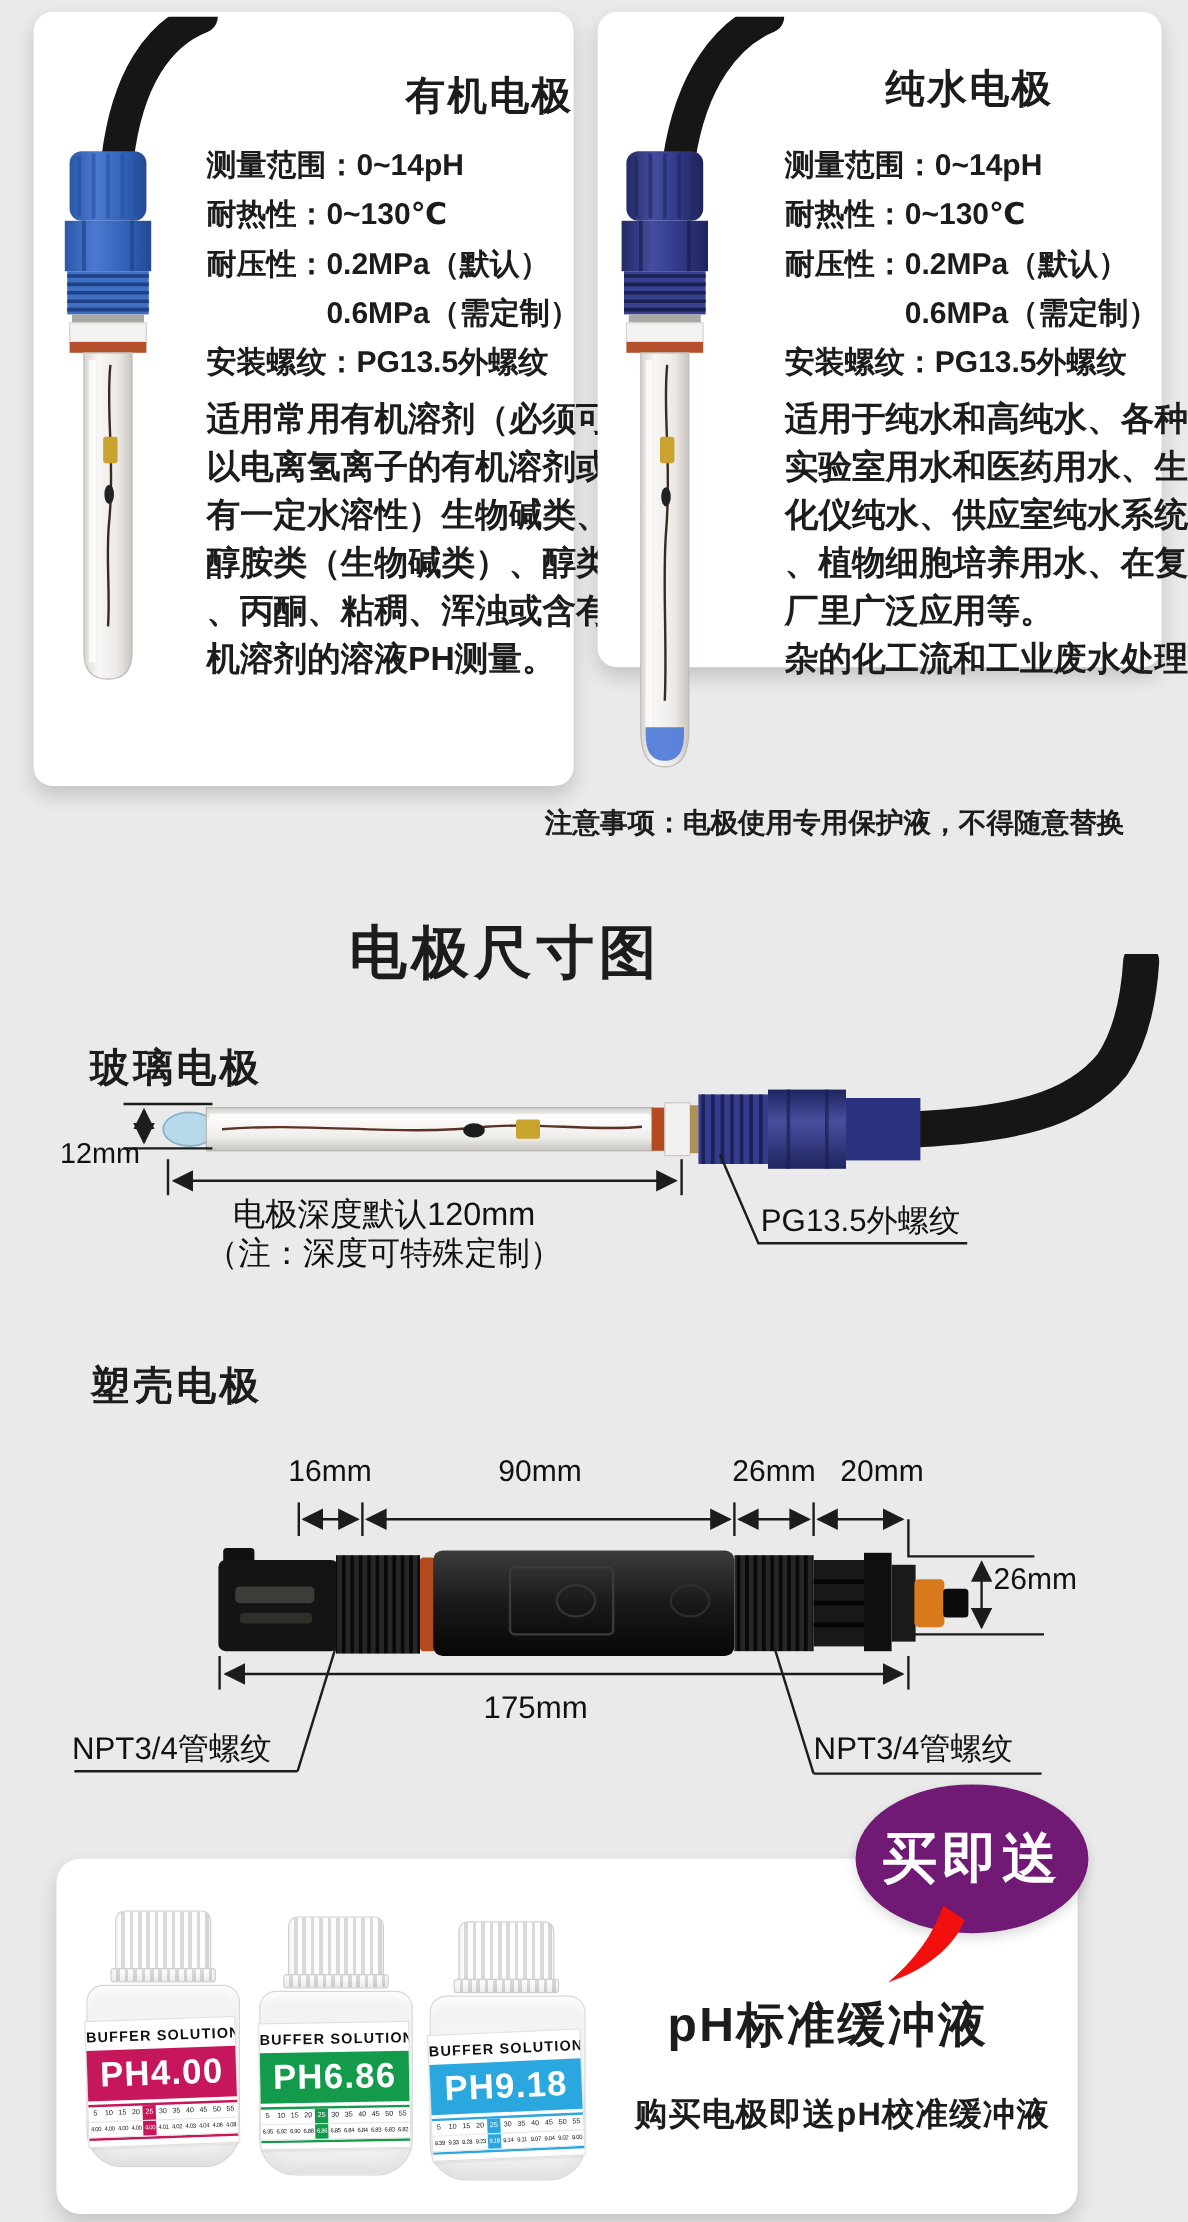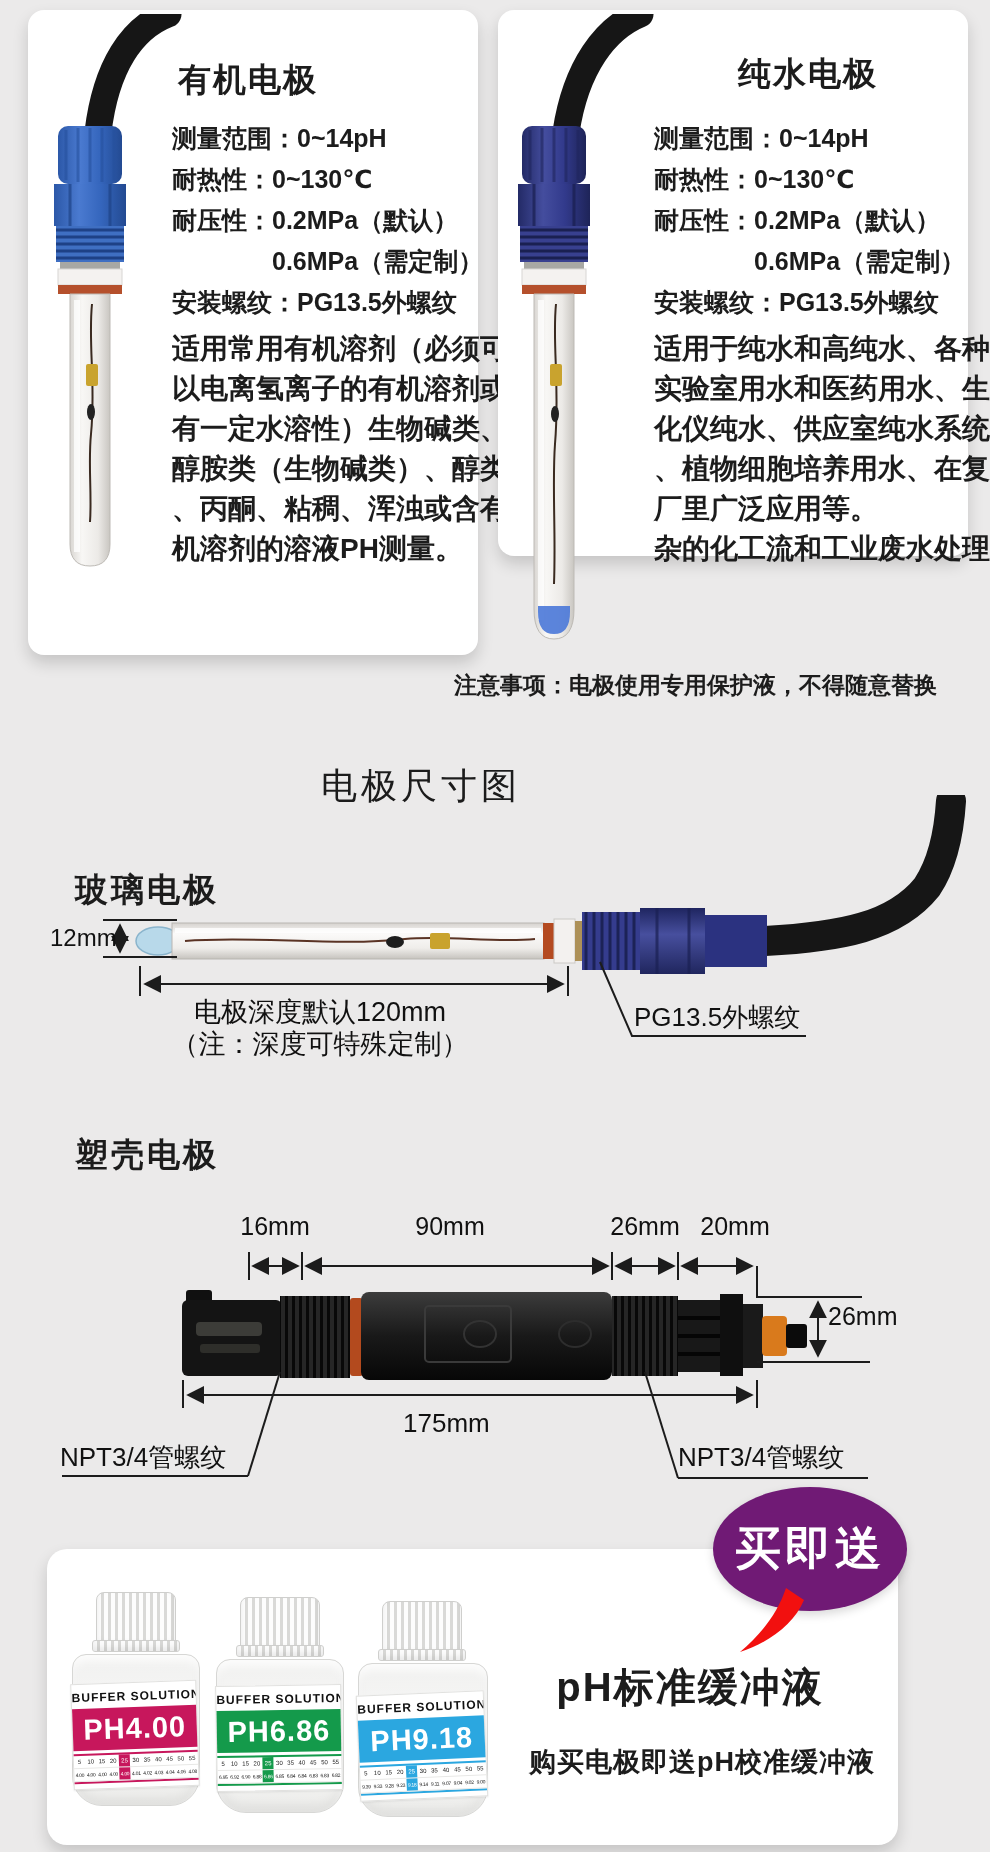--- a/index.html
+++ b/index.html
@@ -6,21 +6,21 @@
   .page{position:relative;width:990px;height:1852px;background:#ebeaea;overflow:hidden;
         font-family:"Liberation Sans","DejaVu Sans",sans-serif;color:#1c1c1c;}
   .abs{position:absolute;}
   .card{position:absolute;background:#ffffff;border-radius:16px;box-shadow:0 8px 16px rgba(0,0,0,.16);}
   .card-title{position:absolute;font-size:33px;font-weight:bold;letter-spacing:2px;white-space:nowrap;}
   .spec-col{position:absolute;}
   .spec-line{font-size:25px;font-weight:bold;line-height:41px;white-space:nowrap;}
   .spec-line.indent{padding-left:100px;}
   .desc-line{font-size:28px;font-weight:bold;line-height:40px;white-space:nowrap;}
   .notice{position:absolute;font-size:23px;font-weight:bold;text-align:right;white-space:nowrap;}
-  .section-title{position:absolute;width:842px;text-align:center;font-size:36px;font-weight:normal;letter-spacing:4px;}
+  .section-title{position:absolute;width:842px;text-align:center;font-size:48px;font-weight:bold;letter-spacing:4px;}
   .sub-heading{position:absolute;font-size:33px;font-weight:bold;letter-spacing:3px;}
   .dim-label{position:absolute;font-size:25px;color:#111;white-space:nowrap;font-family:"Liberation Sans",sans-serif;}
   .dim-center{text-align:center;}
   .anno{position:absolute;left:0;top:0;pointer-events:none;}
   
   .badge{position:absolute;border-radius:50%;display:flex;align-items:center;justify-content:center;
          color:#fff;font-size:46px;font-weight:bold;letter-spacing:4px;box-shadow:0 4px 10px rgba(0,0,0,.15);}
   .promo-title{position:absolute;font-size:40px;font-weight:bold;text-align:center;letter-spacing:2px;}
   .promo-sub{position:absolute;font-size:27px;font-weight:bold;text-align:center;letter-spacing:1px;}
   
@@ -71,21 +71,21 @@
       </g>
       <rect x="14" y="248" width="60" height="7" fill="#a8a8a4"></rect>
       <rect x="12" y="255" width="64" height="16" fill="#f4f2f0" stroke="#d8d6d4"></rect>
       <rect x="12" y="271" width="64" height="9" fill="#b5502c"></rect>
       <path d="M24 280 H64 V530 Q64 552 44 552 Q24 552 24 530 Z" fill="url(#glassG)" stroke="#bdbab5" stroke-width="1"></path>
       <rect x="28" y="286" width="6" height="252" fill="#ffffff" opacity=".75"></rect>
       <path d="M46 290 C 42 330, 50 370, 45 420 C 42 450, 46 480, 44 508" stroke="#3a2a20" stroke-width="2" fill="none"></path>
       <rect x="40" y="350" width="12" height="22" rx="2" fill="#c9a32e"></rect>
       <ellipse cx="45" cy="398" rx="4" ry="8" fill="#222"></ellipse>
     </svg>
-    <div class="card-title" style="left:0;top:48px;width:450px;text-align:left;padding-left:150px;box-sizing:border-box;">有机电极</div>
+    <div class="card-title" style="left:0;top:48px;width:450px;text-align:right;padding-left:150px;box-sizing:border-box;">有机电极</div>
     <div class="spec-col" style="left:144px;top:108px;">
       <div class="spec-line">测量范围：0~14pH</div>
       <div class="spec-line">耐热性：0~130℃</div>
       <div class="spec-line">耐压性：0.2MPa（默认）</div>
       <div class="spec-line indent">0.6MPa（需定制）</div>
       <div class="spec-line">安装螺纹：PG13.5外螺纹</div>
       <div style="height:6px;"></div>
       <div class="desc-line">适用常用有机溶剂（必须可</div>
       <div class="desc-line">以电离氢离子的有机溶剂或</div>
       <div class="desc-line">有一定水溶性）生物碱类、</div>
@@ -250,21 +250,21 @@
       <line x1="757" y1="1380" x2="757" y2="1408"></line>
       <line x1="188" y1="1395" x2="752" y2="1395" marker-start="url(#ah)" marker-end="url(#ah)"></line>
 
       <line x1="62" y1="1476" x2="248" y2="1476"></line>
       <line x1="248" y1="1476" x2="280" y2="1372"></line>
       <line x1="678" y1="1478" x2="868" y2="1478"></line>
       <line x1="678" y1="1478" x2="645" y2="1372"></line>
     </g>
   </svg>
 
-  <div class="dim-label" style="left:50px;top:924px;width:64px;text-align:left;font-size:24px;">12mm</div>
+  <div class="dim-label" style="left:50px;top:948px;width:64px;text-align:left;font-size:24px;">12mm</div>
   <div class="dim-label dim-center" style="left:165px;top:994px;width:310px;font-size:27px;">电极深度默认120mm</div>
   <div class="dim-label dim-center" style="left:160px;top:1026px;width:320px;font-size:27px;">（注：深度可特殊定制）</div>
   <div class="dim-label" style="left:634px;top:1000px;font-size:26px;">PG13.5外螺纹</div>
 
   <div class="dim-label dim-center" style="left:238px;top:1212px;width:74px;">16mm</div>
   <div class="dim-label dim-center" style="left:413px;top:1212px;width:74px;">90mm</div>
   <div class="dim-label dim-center" style="left:608px;top:1212px;width:74px;">26mm</div>
   <div class="dim-label dim-center" style="left:681px;top:1212px;width:74px;margin-left:17px;">20mm</div>
   <div class="dim-label" style="left:828px;top:1302px;">26mm</div>
   <div class="dim-label dim-center" style="left:403px;top:1408px;width:84px;font-size:26px;">175mm</div>

